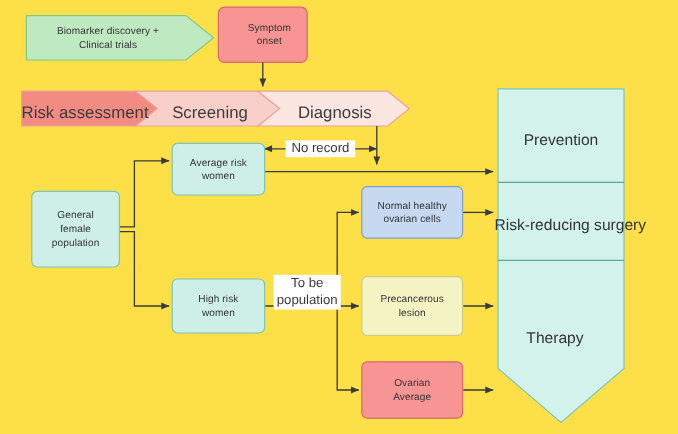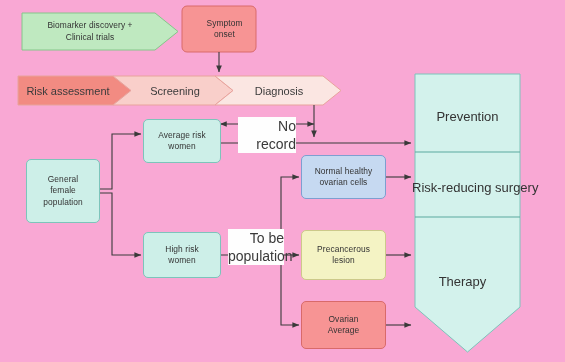--- a/index.html
+++ b/index.html
@@ -8,21 +8,21 @@
     padding: 0;
     background: #ffffff;
   }
   body {
     font-family: "Liberation Sans", sans-serif;
   }
   #canvas {
     position: relative;
     width: 565px;
     height: 362px;
-    background: #f9a8d4;
+    background: #fde047;
     overflow: hidden;
   }
   #svg-layer {
     position: absolute;
     left: 0;
     top: 0;
     width: 565px;
     height: 362px;
   }
   .node {
@@ -43,31 +43,31 @@
     border-radius: 5px;
     border: 1px solid;
   }
   .teal   { background: #cdefe8; border-color: #7dc4bb; }
   .red    { background: #f79494; border-color: #d96a6a; }
   .blue   { background: #c6d9f1; border-color: #7d9fd0; }
   .yellow { background: #f4f3c4; border-color: #ccc98a; }
 
   .edge-label {
     position: absolute;
-    font-size: 14px;
+    font-size: 11px;
     color: #3a3a3a;
-    text-align: right;
+    text-align: center;
     line-height: 1.3;
     background: transparent;
     z-index: 4;
     white-space: pre-line;
   }
   .chev-label {
     position: absolute;
-    font-size: 11px;
+    font-size: 14px;
     color: #3b3b3b;
     z-index: 4;
     text-align: center;
     white-space: nowrap;
   }
   .panel-label {
     position: absolute;
     font-size: 13px;
     color: #333333;
     z-index: 4;

